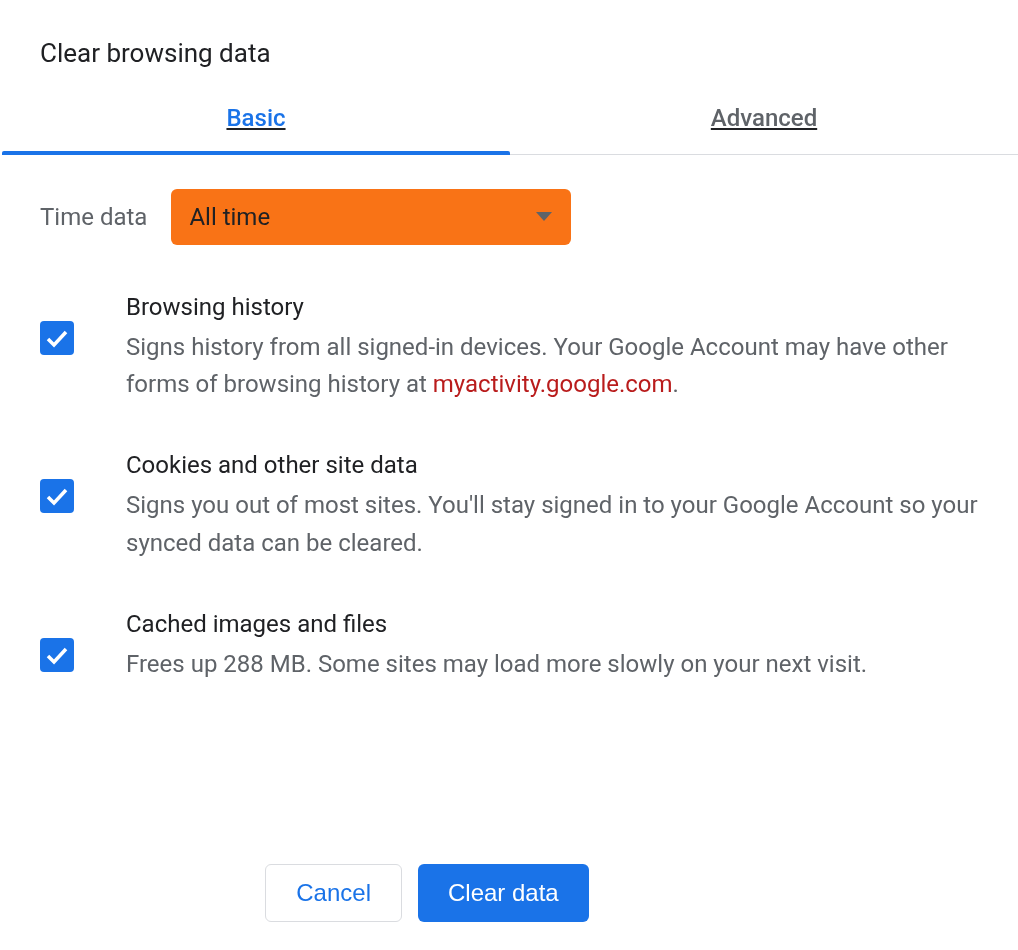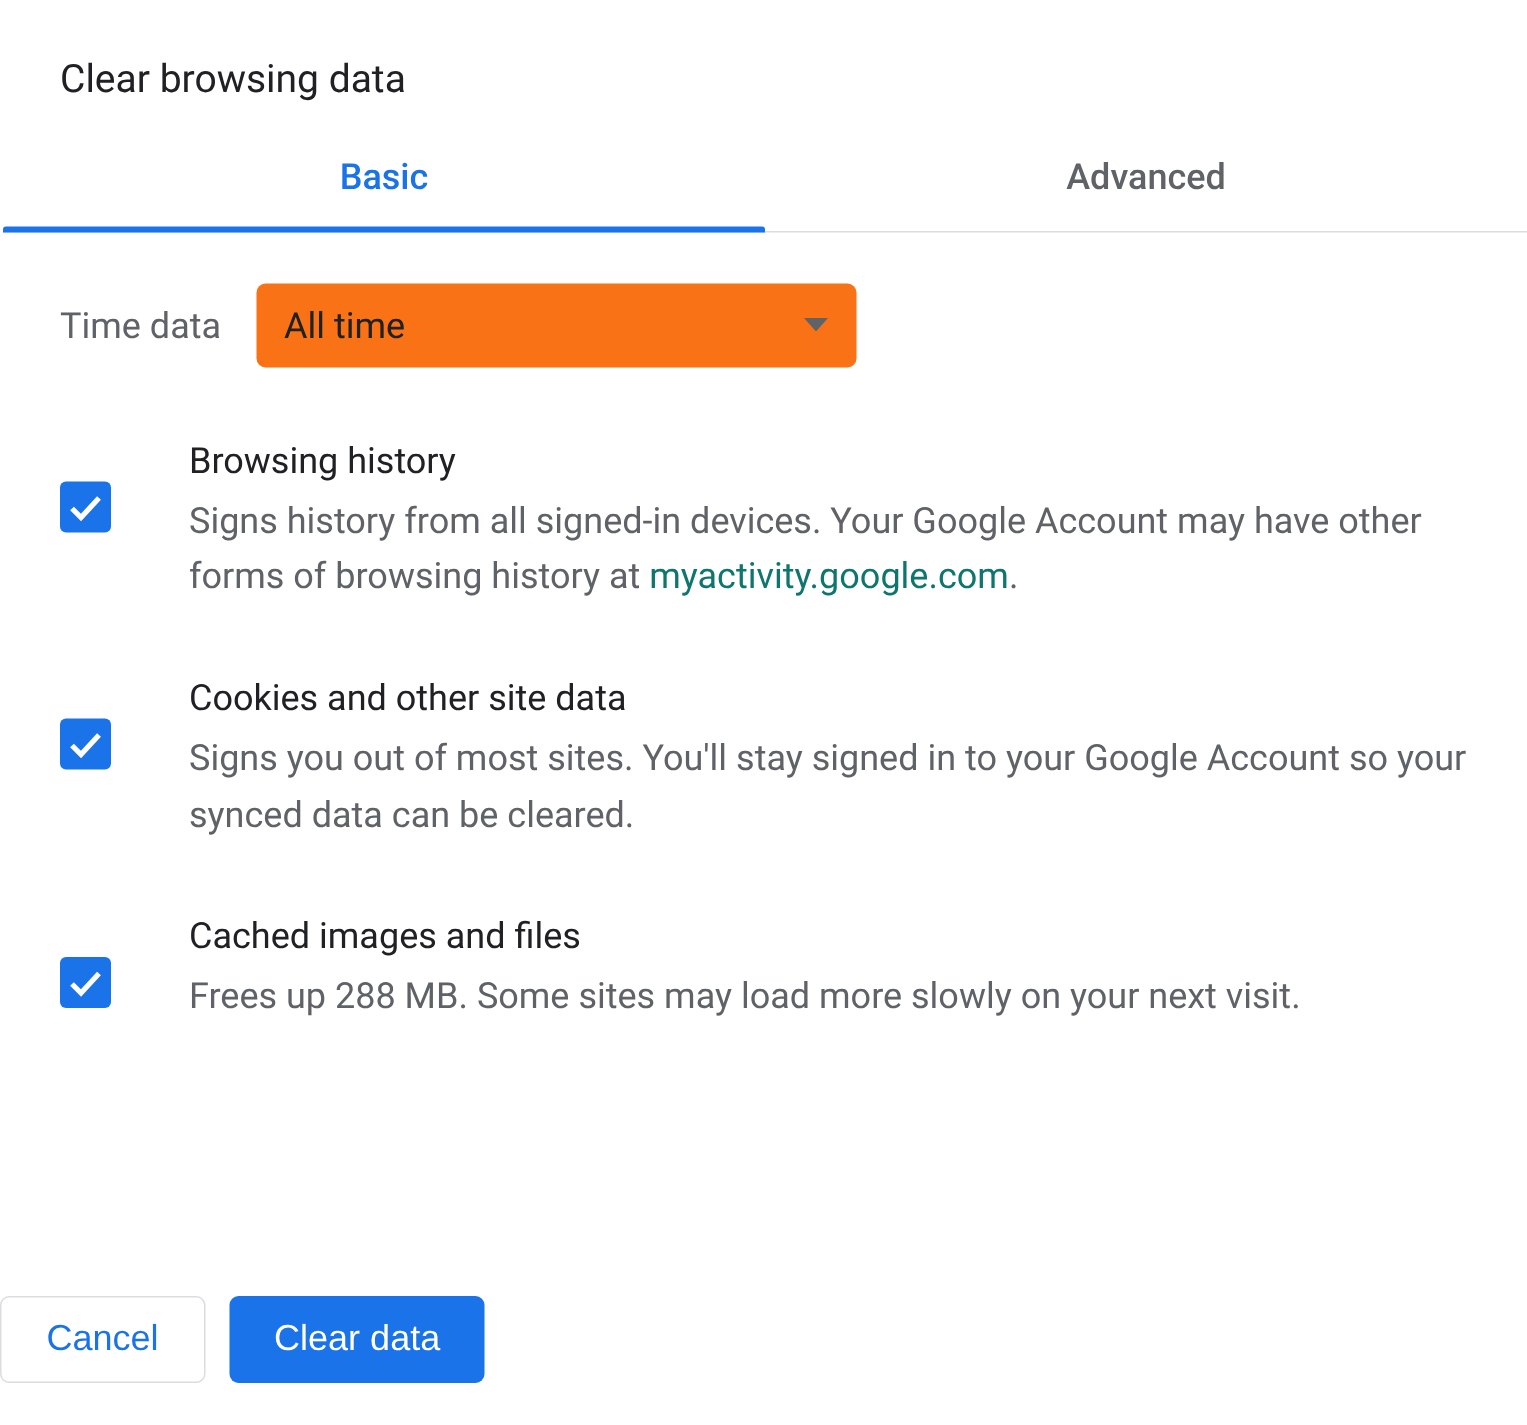--- a/index.html
+++ b/index.html
@@ -17,20 +17,21 @@
     .dialog-title {
       font-size: 26px;
       font-weight: 400;
       color: #202124;
       padding: 38px 40px 20px 40px;
     }
     .tabs {
       display: flex;
       border-bottom: 1px solid #dadce0;
       margin: 0 0 0 2px;
+      text-decoration: underline;
     }
     .tab {
       flex: 1;
       text-align: center;
       padding: 16px 0 22px 0;
       font-size: 24px;
       font-weight: 500;
       color: #5f6368;
       cursor: pointer;
       position: relative;
@@ -112,27 +113,27 @@
       font-size: 24px;
       color: #202124;
       margin-bottom: 8px;
     }
     .option-desc {
       font-size: 24px;
       color: #5f6368;
       line-height: 1.55;
     }
     .option-desc a {
-      color: #0f766e;
+      color: #b91c1c;
       text-decoration: none;
       cursor: pointer;
     }
     .footer {
       display: flex;
-      justify-content: flex-start;
+      justify-content: center;
       gap: 16px;
       padding: 0 26px 28px 0;
       position: absolute;
       bottom: 0;
       width: 880px;
     }
     .btn {
       font-size: 24px;
       font-weight: 500;
       padding: 14px 30px;

